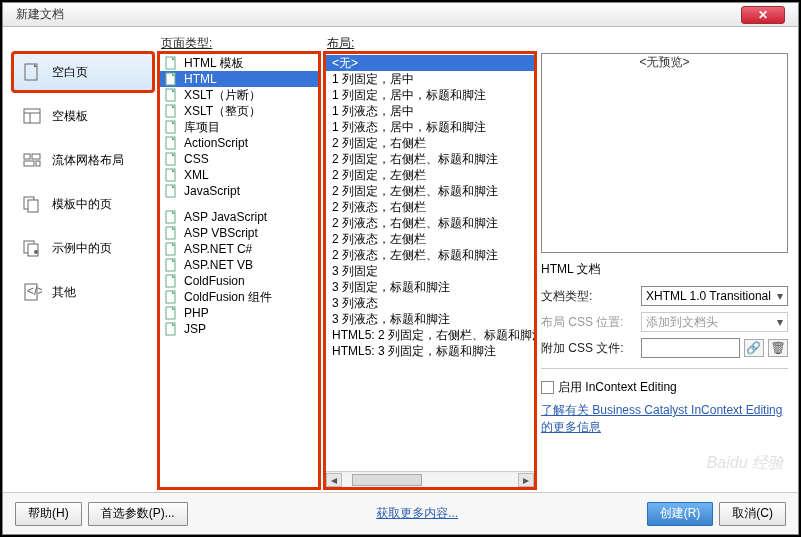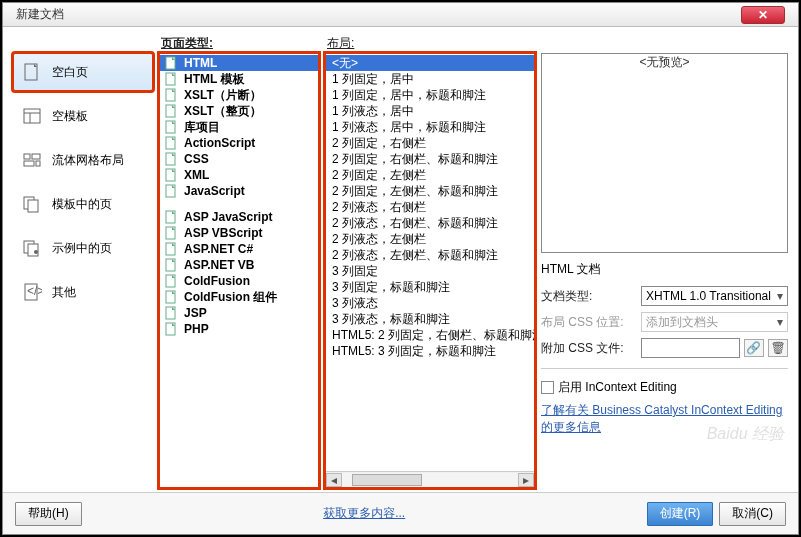--- a/index.html
+++ b/index.html
@@ -9,21 +9,21 @@
 .titlebar-title { flex: 1; color: #333; }
 .close-btn { width: 44px; height: 18px; background: linear-gradient(to bottom, #e67, #c23); border: 1px solid #933; border-radius: 3px; display: flex; align-items: center; justify-content: center; color: #fff; font-weight: bold; cursor: pointer; }
 .body { flex: 1; display: flex; padding: 8px 10px 4px 10px; gap: 6px; overflow: hidden; }
 .left-nav { width: 140px; display: flex; flex-direction: column; gap: 6px; padding-top: 18px; }
 .nav-item { display: flex; align-items: center; gap: 8px; padding: 8px 6px; cursor: pointer; border: 1px solid transparent; }
 .nav-item.selected { background: linear-gradient(to bottom, #eaf3fb, #d6e8f8); border: 1px solid #7fb1db; border-radius: 2px; }
 .nav-item.highlight { outline: 3px solid #d30; outline-offset: -1px; }
 .nav-icon { width: 24px; height: 20px; display: flex; align-items: center; justify-content: center; color: #555; }
 .col { display: flex; flex-direction: column; }
 .col-label { height: 18px; color: #222; text-decoration: underline; padding-left: 2px; }
-.page-type-col { width: 160px; font-weight: bold; }
+.page-type-col { width: 160px; }
 .layout-col { width: 210px; }
 .right-col { flex: 1; }
 .listbox { flex: 1; border: 1px solid #888; background: #fff; overflow: hidden; position: relative; }
 .listbox.thick { outline: 3px solid #d30; outline-offset: -1px; }
 .list-row { display: flex; align-items: center; height: 16px; padding: 0 4px; gap: 6px; white-space: nowrap; cursor: pointer; }
 .list-row.selected { background: #3874d6; color: #fff; }
 .list-row .file-icon { width: 14px; height: 14px; display: inline-flex; align-items: center; justify-content: center; }
 .list-inner { padding: 1px 0; }
 .list-spacer { height: 10px; }
 .layout-list .list-row { padding-left: 6px; }
@@ -41,21 +41,21 @@
 .icon-btn { width: 20px; height: 18px; border: 1px solid #aaa; background: #f5f5f5; display: flex; align-items: center; justify-content: center; cursor: pointer; color: #555; font-size: 11px; }
 .checkbox-row { display: flex; align-items: center; gap: 4px; margin-top: 4px; }
 .checkbox { width: 13px; height: 13px; border: 1px solid #888; background: #fff; }
 .link { color: #2a5db0; text-decoration: underline; cursor: pointer; line-height: 1.4; }
 .sep { height: 1px; background: #ccc; margin-top: 4px; }
 .footer { height: 42px; border-top: 1px solid #ccc; display: flex; align-items: center; padding: 0 12px; gap: 6px; background: #f7f7f7; }
 .btn { height: 24px; padding: 0 12px; border: 1px solid #888; border-radius: 1px; background: linear-gradient(to bottom, #fefefe, #e6e6e6); cursor: pointer; display: flex; align-items: center; }
 .btn.primary { background: linear-gradient(to bottom, #6fb3f0, #3b82d0); border-color: #2a6db8; color: #fff; }
 .footer-spacer { flex: 1; }
 .footer-link { color: #2a5db0; text-decoration: underline; cursor: pointer; }
-.watermark { position: absolute; right: 14px; bottom: 47px; color: #ccc; font-size: 16px; font-style: italic; pointer-events: none; opacity: 0.6; }
+.watermark { position: absolute; right: 14px; bottom: 18px; color: #ccc; font-size: 16px; font-style: italic; pointer-events: none; opacity: 0.6; }
 svg { display: block; }
 </style>
 </head>
 <body>
 
 <div class="window">
   <div class="titlebar">
     <span class="titlebar-title">新建文档</span>
     <div class="close-btn">
       <span>✕</span>
@@ -122,45 +122,45 @@
             </svg>
           </span>
         <span>其他</span>
       </div>
     </div>
 
     <div class="col page-type-col">
       <div class="col-label">页面类型:</div>
       <div class="listbox thick">
         <div class="list-inner" id="pt-list">
+            <div class="list-row">
+              <span class="file-icon">
+                <svg width="12" height="14">
+                  <rect x="1" y="1" width="9" height="12" fill="#fff" stroke="#6a8"></rect>
+                  <path d="M7 1 L10 4 L7 4 Z" fill="#6a8"></path>
+                </svg>
+              </span>
+              <span>HTML 模板</span>
+            </div>
             <div class="list-row selected">
               <span class="file-icon">
                 <svg width="12" height="14">
                   <rect x="1" y="1" width="9" height="12" fill="#fff" stroke="#6a8"></rect>
                   <path d="M7 1 L10 4 L7 4 Z" fill="#6a8"></path>
                 </svg>
               </span>
               <span>HTML</span>
             </div>
             <div class="list-row">
               <span class="file-icon">
                 <svg width="12" height="14">
                   <rect x="1" y="1" width="9" height="12" fill="#fff" stroke="#6a8"></rect>
                   <path d="M7 1 L10 4 L7 4 Z" fill="#6a8"></path>
                 </svg>
               </span>
-              <span>HTML 模板</span>
-            </div>
-            <div class="list-row">
-              <span class="file-icon">
-                <svg width="12" height="14">
-                  <rect x="1" y="1" width="9" height="12" fill="#fff" stroke="#6a8"></rect>
-                  <path d="M7 1 L10 4 L7 4 Z" fill="#6a8"></path>
-                </svg>
-              </span>
               <span>XSLT（片断）</span>
             </div>
             <div class="list-row">
               <span class="file-icon">
                 <svg width="12" height="14">
                   <rect x="1" y="1" width="9" height="12" fill="#fff" stroke="#6a8"></rect>
                   <path d="M7 1 L10 4 L7 4 Z" fill="#6a8"></path>
                 </svg>
               </span>
               <span>XSLT（整页）</span>
@@ -265,30 +265,30 @@
               </span>
               <span>ColdFusion 组件</span>
             </div>
             <div class="list-row">
               <span class="file-icon">
                 <svg width="12" height="14">
                   <rect x="1" y="1" width="9" height="12" fill="#fff" stroke="#6a8"></rect>
                   <path d="M7 1 L10 4 L7 4 Z" fill="#6a8"></path>
                 </svg>
               </span>
+              <span>PHP</span>
+            </div>
+            <div class="list-row">
+              <span class="file-icon">
+                <svg width="12" height="14">
+                  <rect x="1" y="1" width="9" height="12" fill="#fff" stroke="#6a8"></rect>
+                  <path d="M7 1 L10 4 L7 4 Z" fill="#6a8"></path>
+                </svg>
+              </span>
               <span>JSP</span>
-            </div>
-            <div class="list-row">
-              <span class="file-icon">
-                <svg width="12" height="14">
-                  <rect x="1" y="1" width="9" height="12" fill="#fff" stroke="#6a8"></rect>
-                  <path d="M7 1 L10 4 L7 4 Z" fill="#6a8"></path>
-                </svg>
-              </span>
-              <span>PHP</span>
             </div>
           </div>
       </div>
     </div>
 
     <div class="col layout-col">
       <div class="col-label">布局:</div>
       <div class="listbox thick layout-list">
         <div class="list-inner" id="layout-list" style="padding-bottom:18px;">
             <div class="list-row selected">
@@ -397,19 +397,20 @@
         </div>
         <div class="link">了解有关 Business Catalyst InContext Editing 的更多信息</div>
       </div>
     </div>
 
     <div class="watermark">Baidu 经验</div>
   </div>
 
   <div class="footer">
     <button class="btn">帮助(H)</button>
+    <button class="btn">首选参数(P)...</button>
     <div class="footer-spacer"></div>
     <span class="footer-link">获取更多内容...</span>
     <div class="footer-spacer"></div>
     <button class="btn primary">创建(R)</button>
     <button class="btn">取消(C)</button>
   </div>
 </div>
 
 </body></html>

